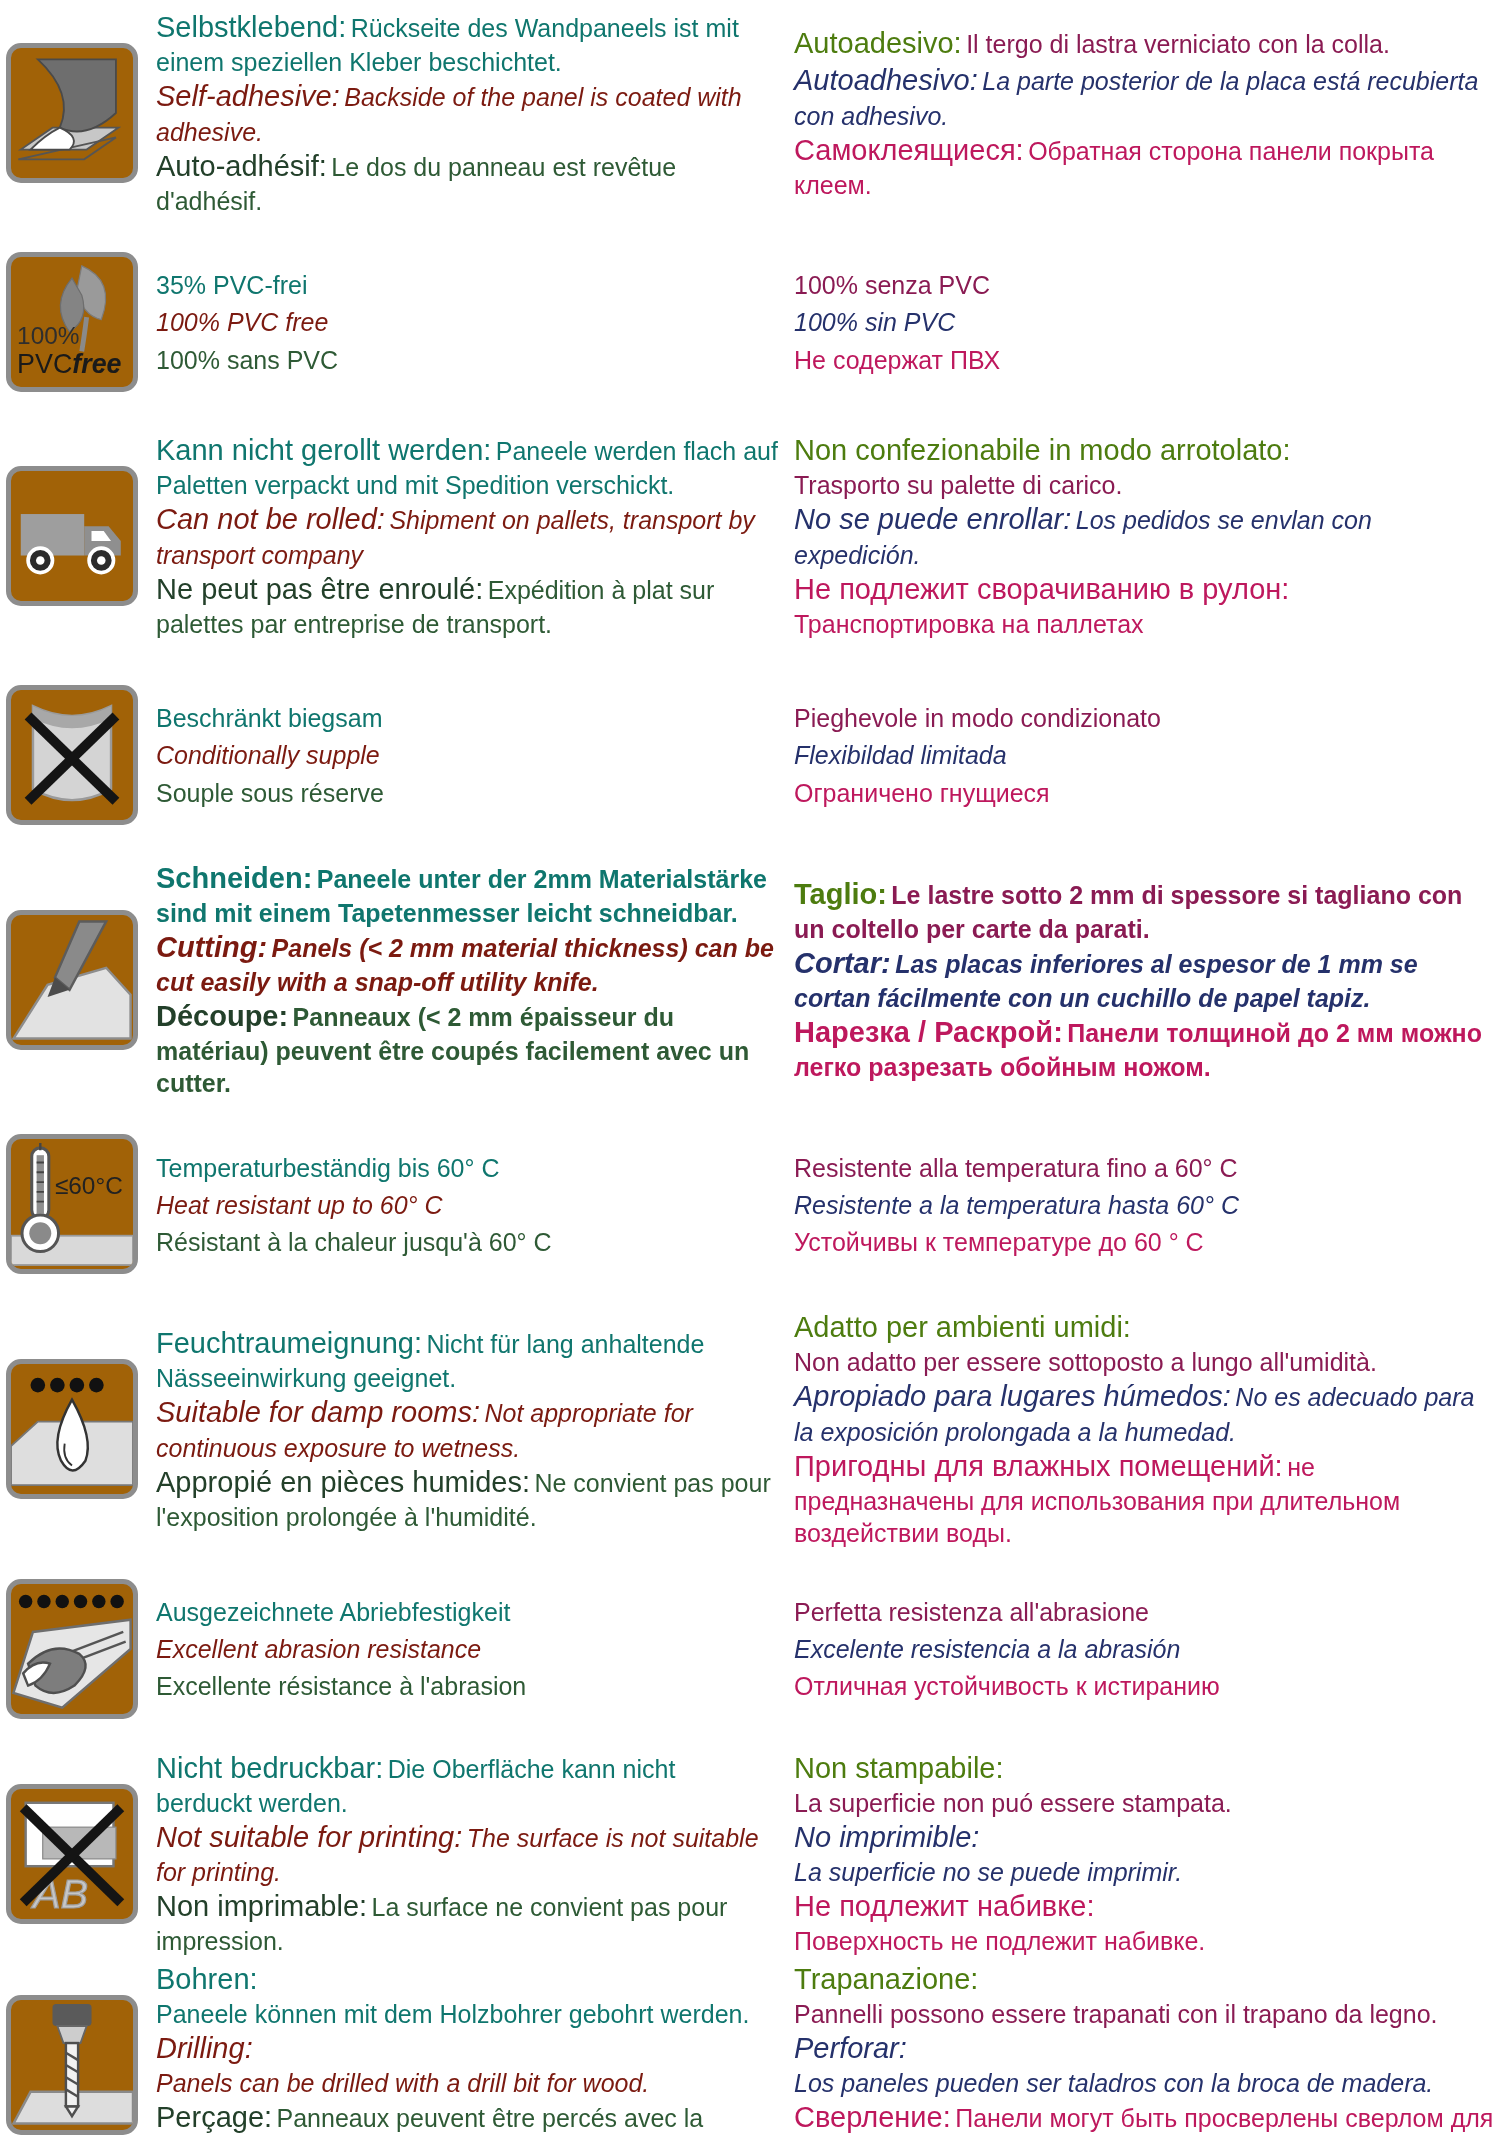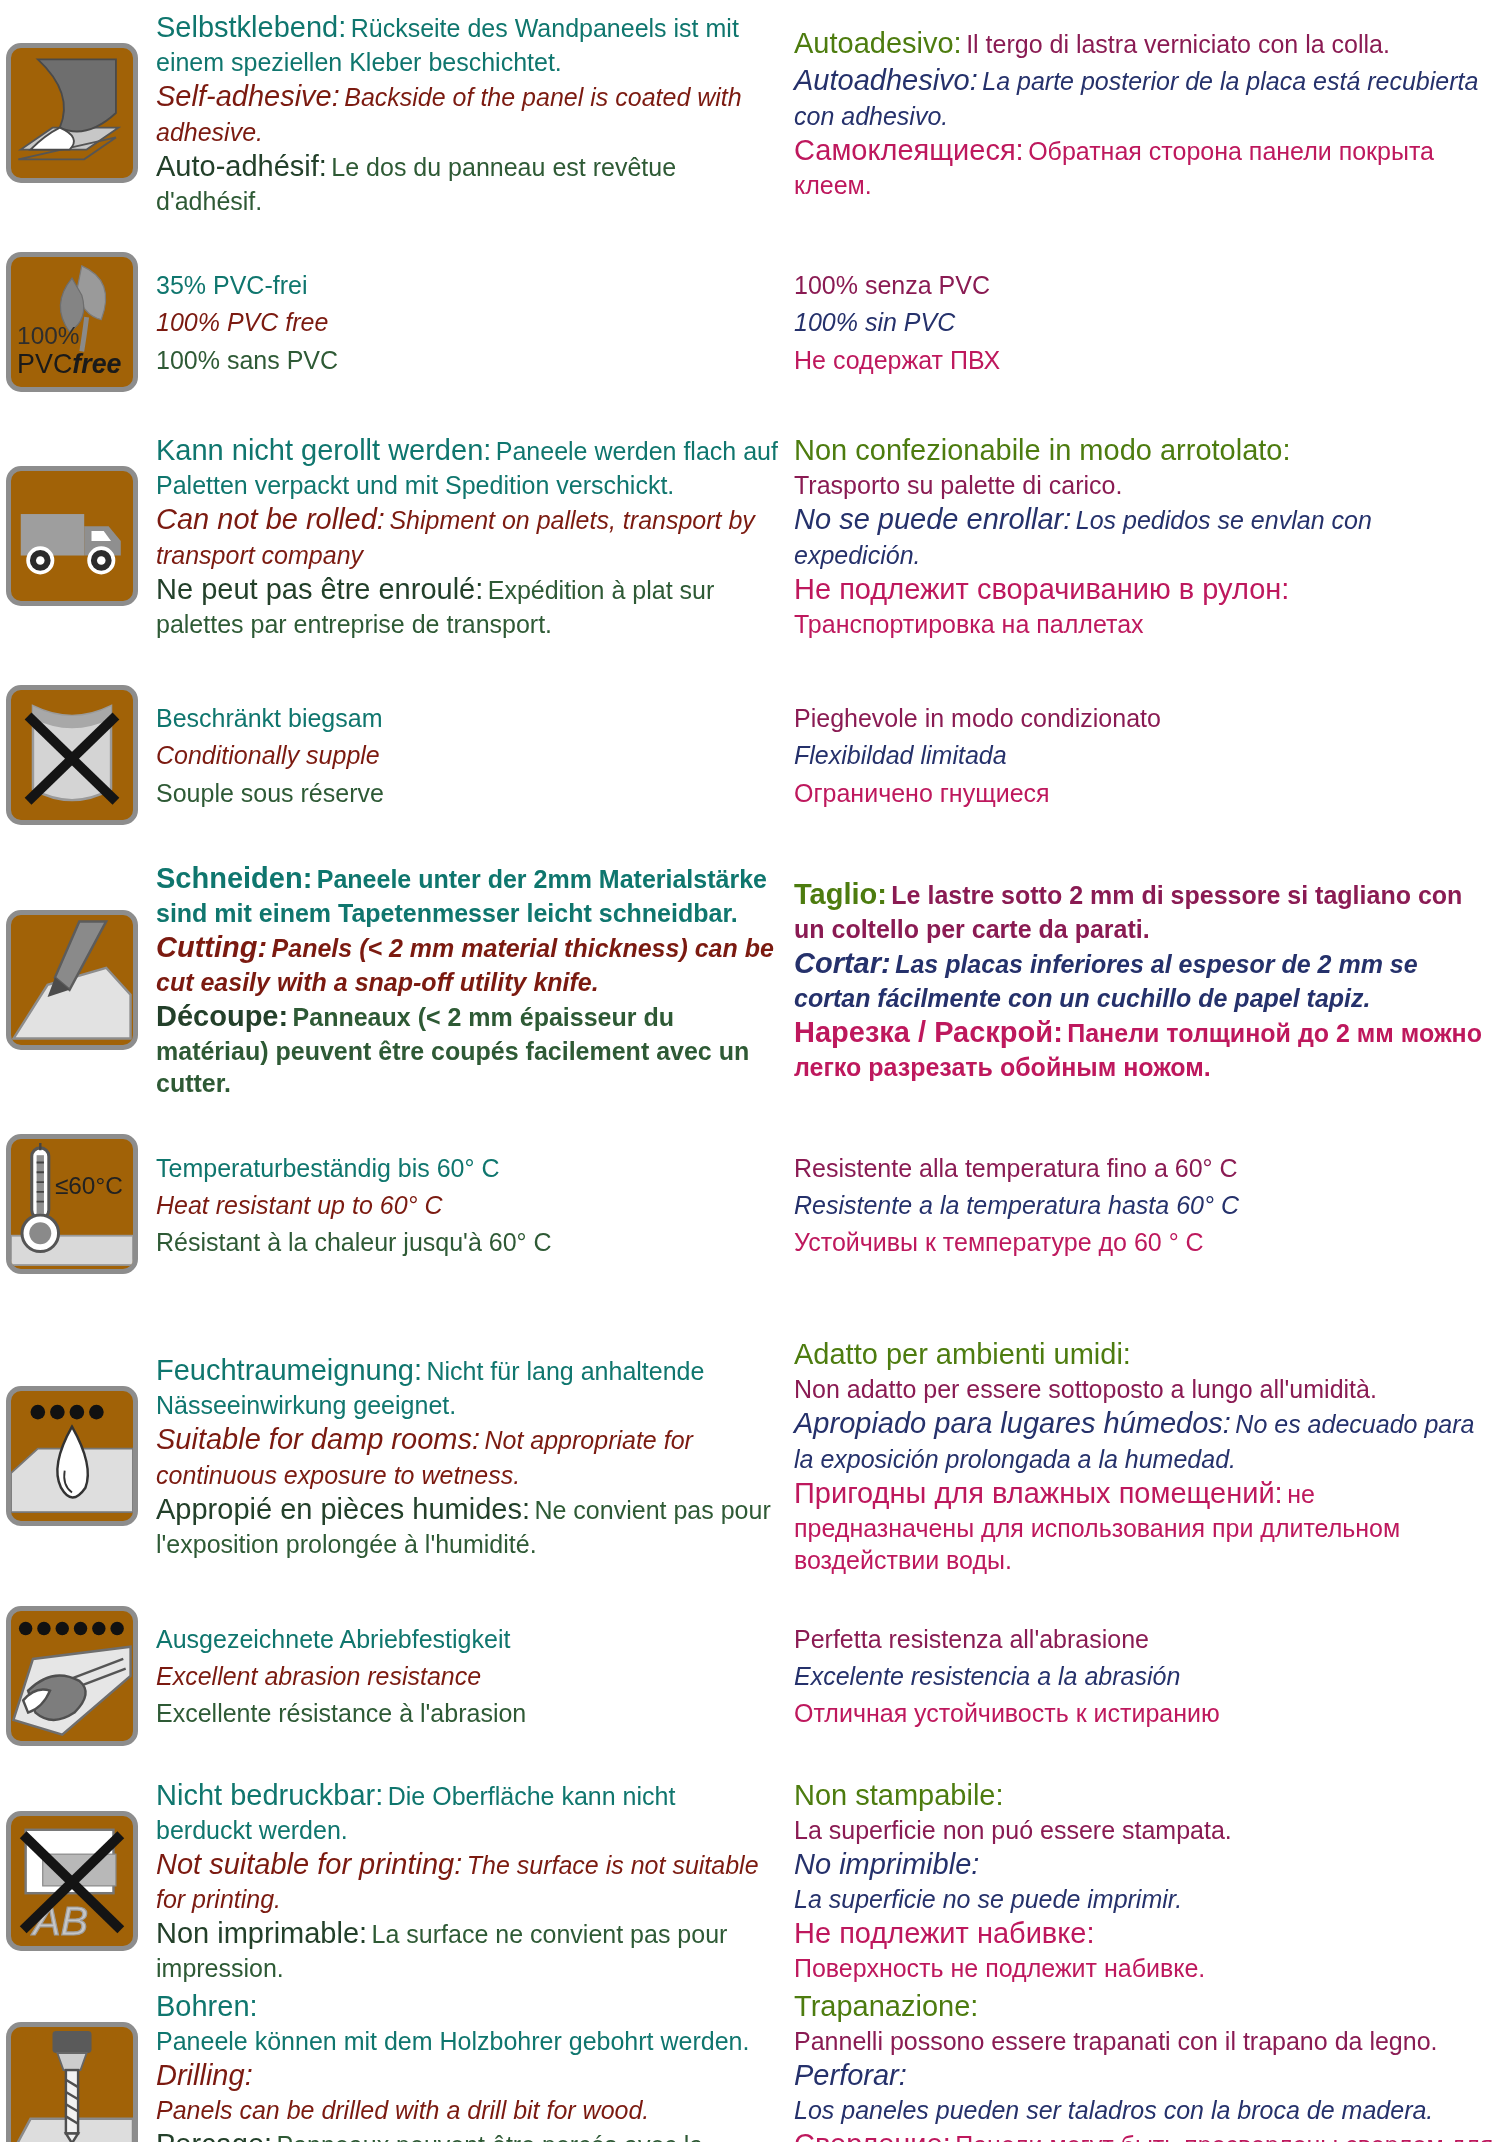--- a/index.html
+++ b/index.html
@@ -5,21 +5,21 @@
   html,body{margin:0;padding:0;background:#fff;}
   body{width:1500px;font-family:"Liberation Sans",sans-serif;-webkit-font-smoothing:antialiased;}
   .page{width:1500px;min-height:2142px;background:#fff;box-sizing:border-box;padding:4px 0 0 6px;}
   .row{display:flex;align-items:center;}
   .row:nth-child(1){min-height:218px;}
   .row:nth-child(2){min-height:200px;}
   .row:nth-child(3){min-height:228px;}
   .row:nth-child(4){min-height:210px;}
   .row:nth-child(5){min-height:228px;font-weight:bold;}
   .row:nth-child(6){min-height:210px;}
-  .row:nth-child(7){min-height:228px;margin-top:27px;}
+  .row:nth-child(7){min-height:228px;}
   .row:nth-child(8){min-height:200px;}
   .row:nth-child(9){min-height:210px;}
   .row:nth-child(10){min-height:212px;}
   .icon-cell{flex:0 0 150px;width:150px;display:flex;justify-content:flex-start;align-items:center;}
   .icon-box{width:132px;height:140px;border:5px solid #8d8d8d;border-radius:15px;background:#a16207;box-sizing:border-box;overflow:hidden;}
   .icon-box svg{display:block;width:100%;height:100%;}
   .col{box-sizing:border-box;}
   .col.left{flex:0 0 638px;width:638px;padding-right:16px;}
   .col.right{flex:1;padding-right:4px;}
   .seg{margin:0;line-height:1.28;}
@@ -146,21 +146,21 @@
             </svg>
           </div>
     </div>
     <div class="col left">
           <p class="seg seg-de"><span class="lbl">Schneiden:</span> <span class="txt">Paneele unter der 2mm Materialstärke sind mit einem Tapetenmesser leicht schneidbar.</span></p>
           <p class="seg seg-en"><span class="lbl">Cutting:</span> <span class="txt">Panels (&lt; 2 mm material thickness) can be cut easily with a snap-off utility knife.</span></p>
           <p class="seg seg-fr"><span class="lbl">Découpe:</span> <span class="txt">Panneaux (&lt; 2 mm épaisseur du matériau) peuvent être coupés facilement avec un cutter.</span></p>
         </div>
     <div class="col right">
           <p class="seg seg-it"><span class="lbl">Taglio:</span> <span class="txt">Le lastre sotto 2 mm di spessore si tagliano con un coltello per carte da parati.</span></p>
-          <p class="seg seg-es"><span class="lbl">Cortar:</span> <span class="txt">Las placas inferiores al espesor de 2 mm se cortan fácilmente con un cuchillo de papel tapiz.</span></p>
+          <p class="seg seg-es"><span class="lbl">Cortar:</span> <span class="txt">Las placas inferiores al espesor de 1 mm se cortan fácilmente con un cuchillo de papel tapiz.</span></p>
           <p class="seg seg-ru"><span class="lbl">Нарезка / Раскрой:</span> <span class="txt">Панели толщиной до 2 мм можно легко разрезать обойным ножом.</span></p>
         </div>
   </div>
 
   <div class="row">
     <div class="icon-cell">
       <div class="icon-box">
             <svg viewBox="0 0 100 100">
       <rect x="0" y="76" width="100" height="24" fill="#d9d9d9" stroke="#9a9a9a" stroke-width="1.5"></rect>
       <rect x="17" y="4" width="14" height="58" rx="7" fill="#ffffff" stroke="#555" stroke-width="2.5"></rect>

